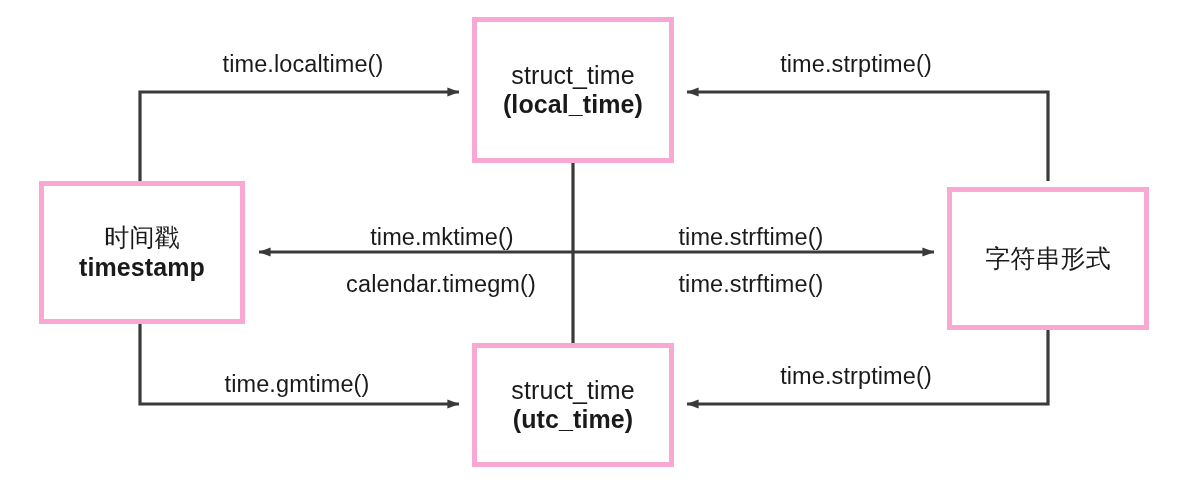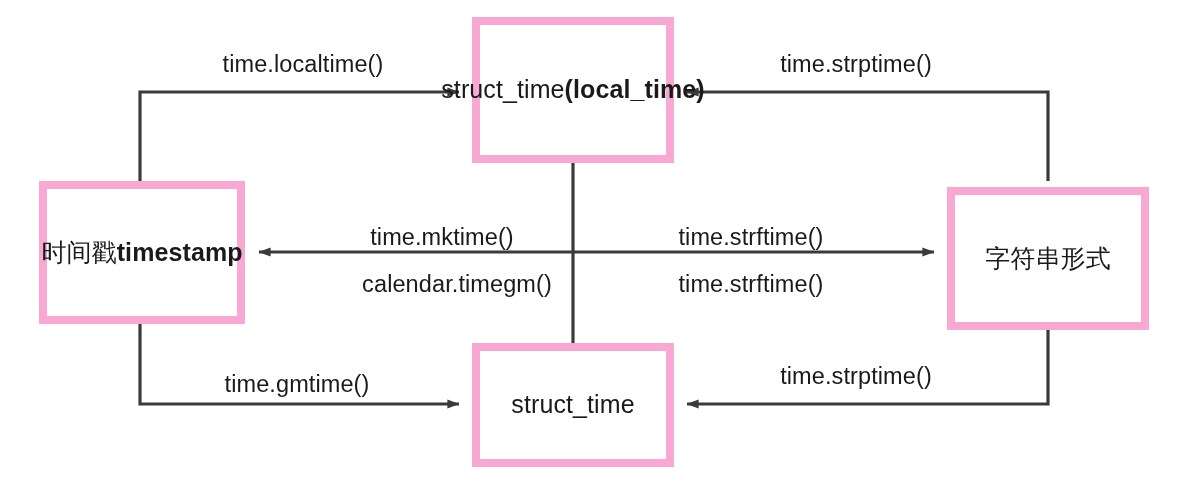--- a/index.html
+++ b/index.html
@@ -21,24 +21,24 @@
   #diagram-svg {
     position: absolute;
     left: 0;
     top: 0;
     width: 1188px;
     height: 502px;
   }
   .node-box {
     position: absolute;
     box-sizing: border-box;
-    border: 8px solid #f9a8d4;
+    border: 5px solid #f9a8d4;
     background: #ffffff;
     display: flex;
-    flex-direction: row;
+    flex-direction: column;
     align-items: center;
     justify-content: center;
     color: #1a1a1a;
     font-size: 25px;
     line-height: 1.18;
     letter-spacing: 0.1px;
     text-align: center;
     white-space: nowrap;
   }
   .node-line2 { display: block; font-weight: bold; }
@@ -98,29 +98,30 @@
     <span>时间戳</span>
     <span class="node-line2">timestamp</span>
   </div>
 
   <div class="node-box" style="left:947px; top:181px; width:202px; height:143px;margin-top:6px;">
     <span>字符串形式</span>
   </div>
 
   <div class="node-box" style="left:472px; top:343px; width:202px; height:124px;">
     <span>struct_time</span>
+    <span class="node-line2">(utc_time)</span>
   </div>
 
   <div class="edge-label centered" style="left:303px; top:53px;">time.localtime()</div>
 
   <div class="edge-label centered" style="left:856px; top:53px;">time.strptime()</div>
 
   <div class="edge-label centered" style="left:442px; top:226px;">time.mktime()</div>
 
-  <div class="edge-label centered" style="left:441px; top:273px;margin-left:16px;">calendar.timegm()</div>
+  <div class="edge-label centered" style="left:441px; top:273px;">calendar.timegm()</div>
 
   <div class="edge-label centered" style="left:751px; top:226px;">time.strftime()</div>
 
   <div class="edge-label centered" style="left:751px; top:273px;">time.strftime()</div>
 
   <div class="edge-label centered" style="left:297px; top:365px;margin-top:8px;">time.gmtime()</div>
 
   <div class="edge-label centered" style="left:856px; top:365px;">time.strptime()</div>
 
 </div>

